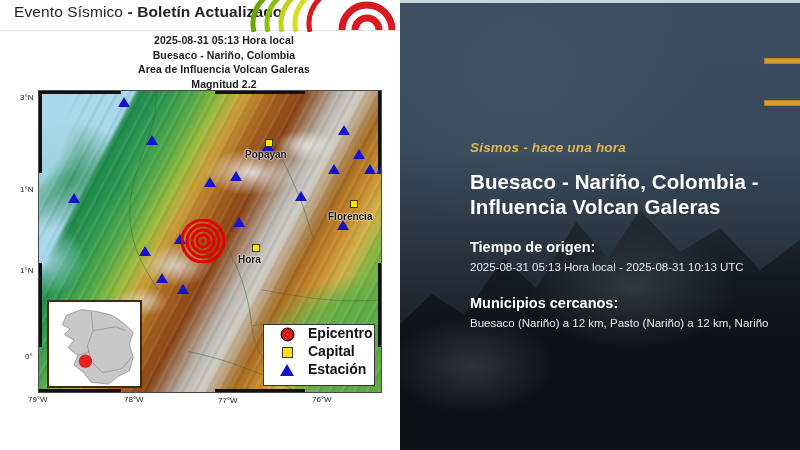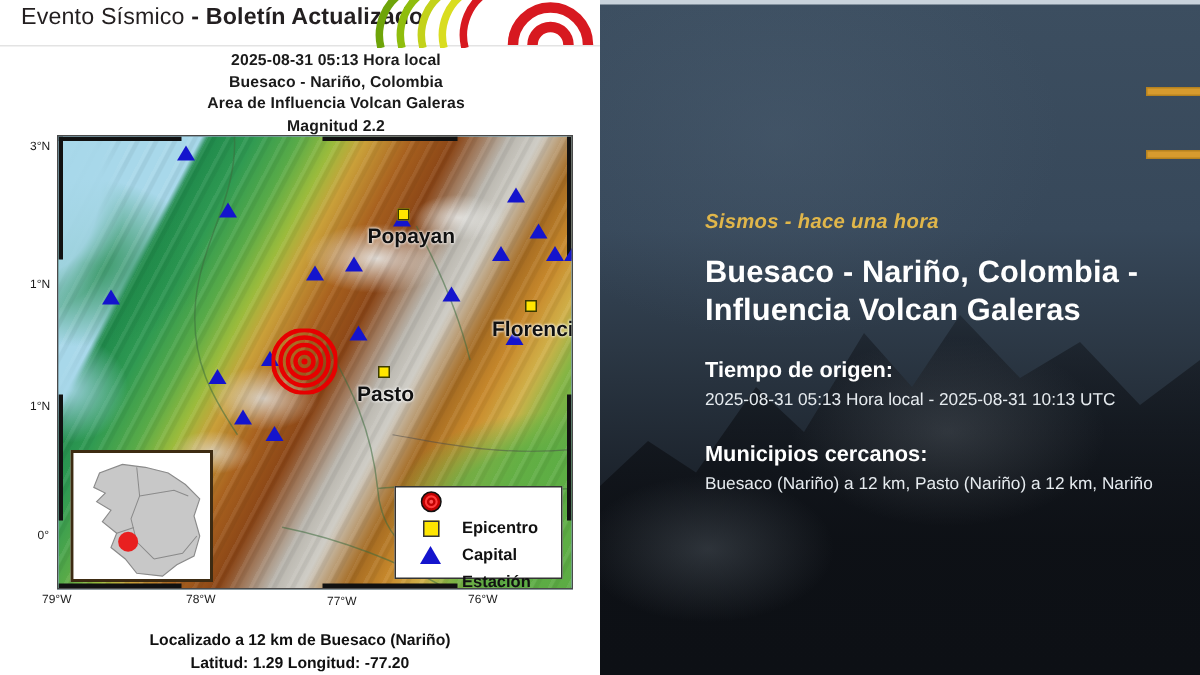--- a/index.html
+++ b/index.html
@@ -92,37 +92,37 @@
   
   .station{
     position:absolute; width:0;height:0;
     border-left:6px solid transparent; border-right:6px solid transparent;
     border-bottom:10px solid #1414cd;
   }
   .capital{
     position:absolute; width:8px;height:8px; background:#ffe600; border:1px solid #3a3a00;
   }
   .city-lab{
-    position:absolute; font-size:14px; font-weight:bold; color:#111; white-space:nowrap;
+    position:absolute; font-size:10px; font-weight:bold; color:#111; white-space:nowrap;
     text-shadow:0 0 2px #fff,0 0 2px #fff;
   }
   #epicenter{ position:absolute; width:44px;height:44px; }
 
   
   #inset{
     position:absolute; left:8px; bottom:4px; width:95px; height:88px;
     background:#ffffff; border:2px solid #3d2b12;
   }
   
   #legend{
     position:absolute; right:6px; bottom:6px; width:112px; height:62px;
     background:#fff; border:1px solid #333;
   }
   .leg-row{ position:relative; height:18px; }
-  .leg-txt{ position:absolute; left:44px; top:21px; font-size:11px; font-weight:bold; color:#111; }
+  .leg-txt{ position:absolute; left:44px; top:0; font-size:14px; font-weight:bold; color:#111; }
 
   #footer-lines{
     position:absolute; left:0; top:420px; width:400px; text-align:center;
   }
   #footer-lines div{ font-weight:bold; font-size:10.5px; line-height:15px; color:#111; }
 
   
   #right-panel{
     position:absolute; left:400px; top:0; width:412px; height:450px;
     overflow:hidden;
@@ -255,21 +255,21 @@
         <div class="station" style="left:117px;top:182px;"></div>
         <div class="station" style="left:138px;top:193px;"></div>
 
         <div class="capital" style="left:226px;top:48px;"></div>
         <div class="city-lab" style="left:206px;top:58px;">Popayan</div>
 
         <div class="capital" style="left:311px;top:109px;"></div>
         <div class="city-lab" style="left:289px;top:120px;">Florencia</div>
 
         <div class="capital" style="left:213px;top:153px;"></div>
-        <div class="city-lab" style="left:199px;top:163px;">Pasto</div>
+        <div class="city-lab" style="left:199px;top:163px;">Hora</div>
 
         <svg id="epicenter" style="left:142px;top:128px;" viewBox="0 0 44 44">
           <circle cx="22" cy="22" r="21" fill="none" stroke="#e60000" stroke-width="3"></circle>
           <circle cx="22" cy="22" r="16" fill="none" stroke="#e60000" stroke-width="3"></circle>
           <circle cx="22" cy="22" r="11" fill="none" stroke="#e60000" stroke-width="3"></circle>
           <circle cx="22" cy="22" r="6" fill="none" stroke="#e60000" stroke-width="3"></circle>
           <circle cx="22" cy="22" r="2" fill="#e60000"></circle>
         </svg>
 
         <div id="inset">
@@ -300,24 +300,20 @@
             <span class="leg-txt">Capital</span>
           </div>
           <div class="leg-row">
             <span style="position:absolute;left:16px;top:3px;width:0;height:0;border-left:7px solid transparent;border-right:7px solid transparent;border-bottom:12px solid #1414cd;display:block"></span>
             <span class="leg-txt">Estación</span>
           </div>
         </div>
       </div>
     </div>
 
-    <div id="footer-lines">
-      <div>Localizado a 12 km de Buesaco (Nariño)</div>
-      <div>Latitud: 1.29 Longitud: -77.20</div>
-    </div>
   </div>
 
   <div id="right-panel">
     <div id="rp-haze"></div>
     <div id="rp-mountain"></div>
     <div id="rp-topline"></div>
 
     <div class="accent-bar" style="top:58px; width:48px;"></div>
     <div class="accent-bar" style="top:100px; width:48px;"></div>
 

